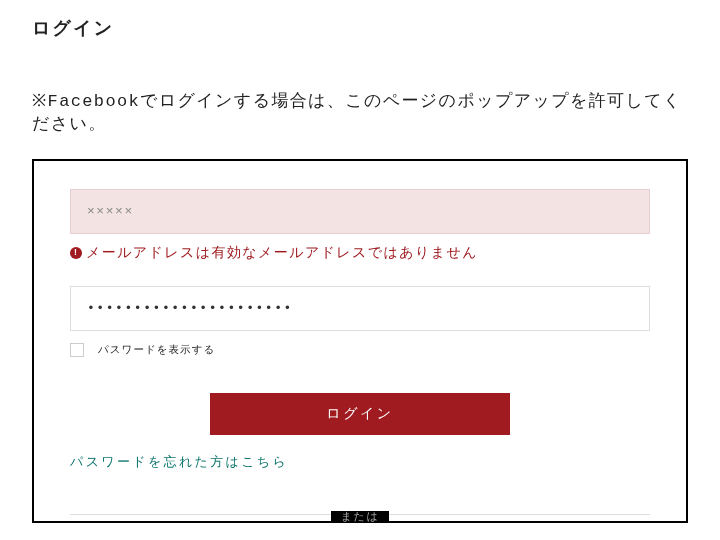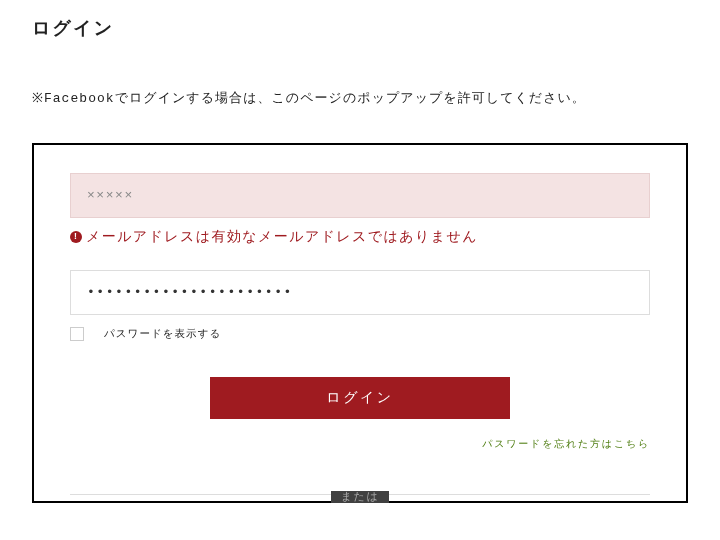--- a/index.html
+++ b/index.html
@@ -16,22 +16,22 @@
       padding: 16px 32px;
       letter-spacing: 0.08em;
     }
     .page-title {
       font-size: 18px;
       font-weight: bold;
       margin-bottom: 48px;
       letter-spacing: 0.12em;
     }
     .notice {
-      font-size: 13px;
-      margin-bottom: 36px;
+      font-size: 17px;
+      margin-bottom: 24px;
       letter-spacing: 0.08em;
     }
     .form-box {
       border: 2px solid #000;
       padding: 28px 36px 0 36px;
     }
     .input-field {
       width: 100%;
       padding: 14px 16px;
       border: 1px solid #ddd;
@@ -72,21 +72,21 @@
     .error-text {
       font-size: 14px;
       letter-spacing: 0.1em;
     }
     .field-group + .field-group {
       margin-top: 24px;
     }
     .checkbox-row {
       display: flex;
       align-items: flex-end;
-      gap: 20px;
+      gap: 14px;
       margin-top: 12px;
     }
     .checkbox {
       width: 14px;
       height: 14px;
       border: 1px solid #ccc;
       background: #fff;
       display: inline-block;
       cursor: pointer;
     }
@@ -102,44 +102,44 @@
       color: #fff;
       border: none;
       padding: 12px 0;
       font-size: 14px;
       letter-spacing: 0.18em;
       cursor: pointer;
       font-family: inherit;
     }
     .forgot-link {
       display: block;
-      text-align: right;
-      color: #4d7c0f;
-      font-size: 10px;
+      text-align: left;
+      color: #0f766e;
+      font-size: 13px;
       letter-spacing: 0.18em;
       margin-bottom: 36px;
       cursor: pointer;
     }
     .divider {
       position: relative;
       text-align: center;
       height: 14px;
     }
     .divider::before {
       content: "";
       position: absolute;
       top: 50%;
       left: 0;
       right: 0;
       height: 1px;
       background: #ddd;
     }
     .divider-text {
       position: relative;
-      background: #404040;
+      background: #000000;
       padding: 0 10px;
       font-size: 11px;
       color: #aaa;
       letter-spacing: 0.15em;
     }
   </style>
 </head>
 <body>
 
 <h1 class="page-title">ログイン</h1>

